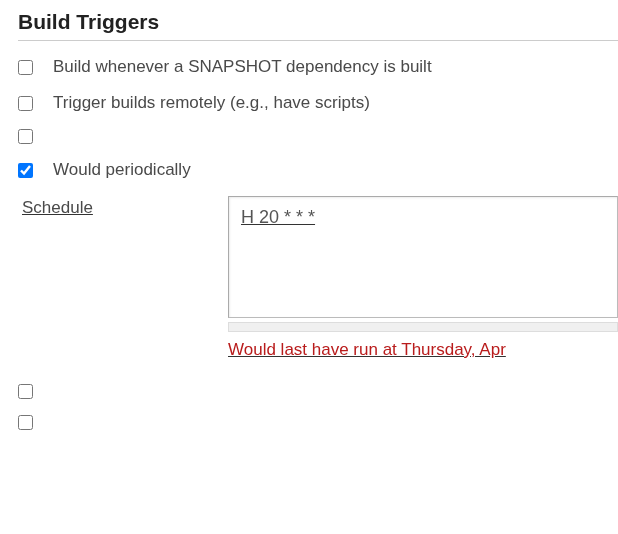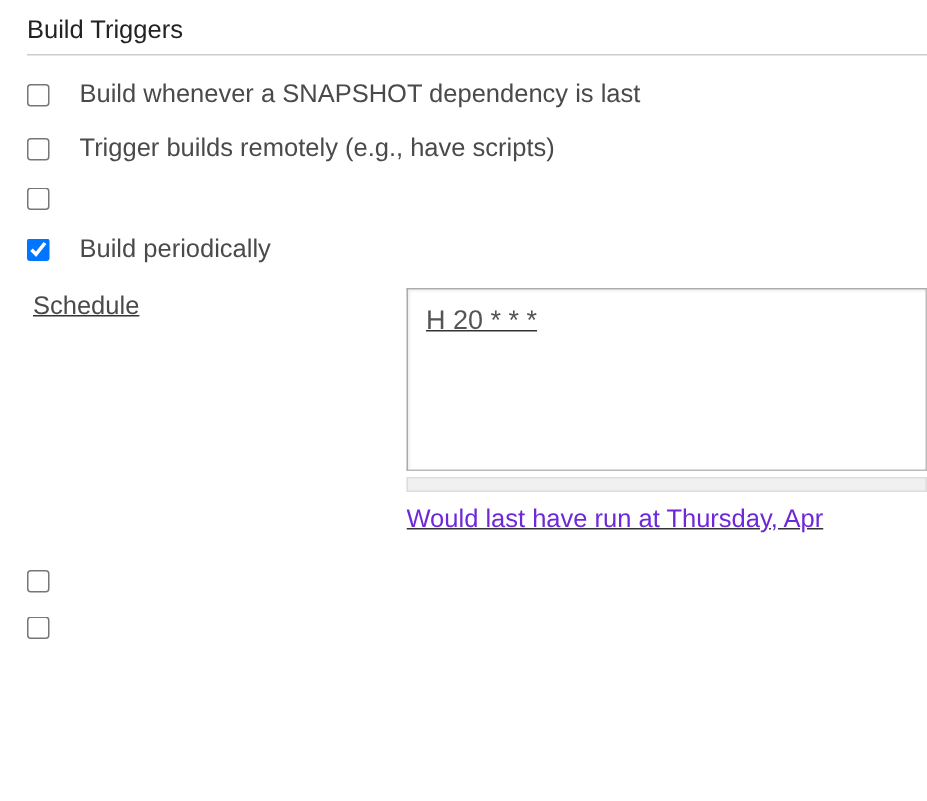--- a/index.html
+++ b/index.html
@@ -9,22 +9,22 @@
     }
     body {
       font-family: Arial, Helvetica, sans-serif;
       font-size: 16px;
       color: #333;
       padding: 10px 0 20px 18px;
       width: 618px;
       background: #fff;
     }
     .section-header {
-      font-weight: normal;
-      font-size: 17px;
+      font-weight: bold;
+      font-size: 21px;
       color: #222;
       padding-bottom: 6px;
       border-bottom: 1px solid #ccc;
       margin-bottom: 16px;
     }
     .trigger-row {
       display: flex;
       align-items: center;
       margin-bottom: 16px;
     }
@@ -49,21 +49,20 @@
     .schedule-label {
       font-size: 17px;
       color: #4a4a4a;
       width: 210px;
       padding-top: 2px;
       padding-left: 4px;
     }
     .schedule-right {
       flex: 1;
       min-width: 0;
-      margin-left: 43px;
     }
     textarea.schedule-input {
       width: 100%;
       height: 122px;
       padding: 10px 12px;
       font-size: 18px;
       font-family: Arial, Helvetica, sans-serif;
       color: #555;
       border: 1px solid #bbb;
       border-top: 1px solid #aaa;
@@ -75,48 +74,48 @@
     }
     .schedule-scrollbar {
       height: 10px;
       background: #f0f0f0;
       border: 1px solid #ddd;
       margin-top: 4px;
       position: relative;
     }
     .schedule-hint {
       font-size: 17px;
-      color: #6d28d9;
+      color: #b91c1c;
       margin-top: 8px;
       white-space: nowrap;
       overflow: hidden;
     }
   </style>
 </head>
 <body>
 
 <div class="section-header">Build Triggers</div>
 
 <div class="trigger-row">
   <input type="checkbox" style="">
-  <label>Build whenever a SNAPSHOT dependency is last</label>
+  <label>Build whenever a SNAPSHOT dependency is built</label>
 </div>
 
 <div class="trigger-row">
   <input type="checkbox" style="">
   <label>Trigger builds remotely (e.g., have scripts)</label>
 </div>
 
 <div class="trigger-row">
   <input type="checkbox" style="">
 </div>
 
 <div class="trigger-row">
   <input type="checkbox" checked="" style="">
-  <label>Build periodically</label>
+  <label>Would periodically</label>
 </div>
 
 <div class="schedule-section">
   <div class="schedule-label">Schedule</div>
   <div class="schedule-right">
     <textarea class="schedule-input" style="">H 20 * * *</textarea>
     <div class="schedule-scrollbar"></div>
     <div class="schedule-hint">Would last have run at Thursday, Apr</div>
   </div>
 </div>

